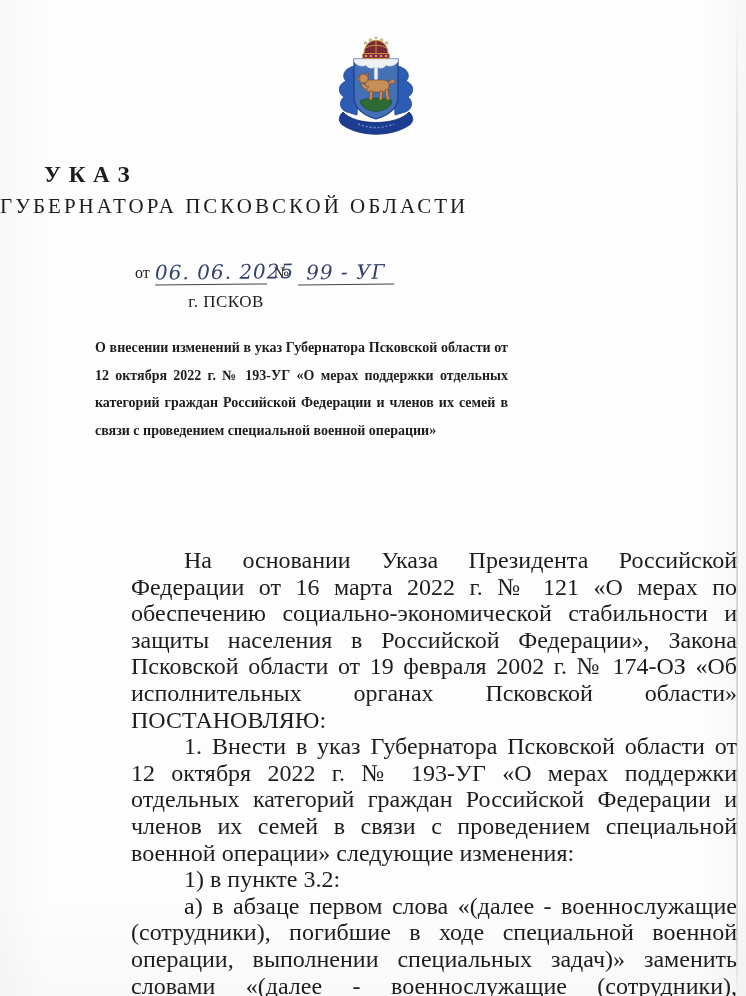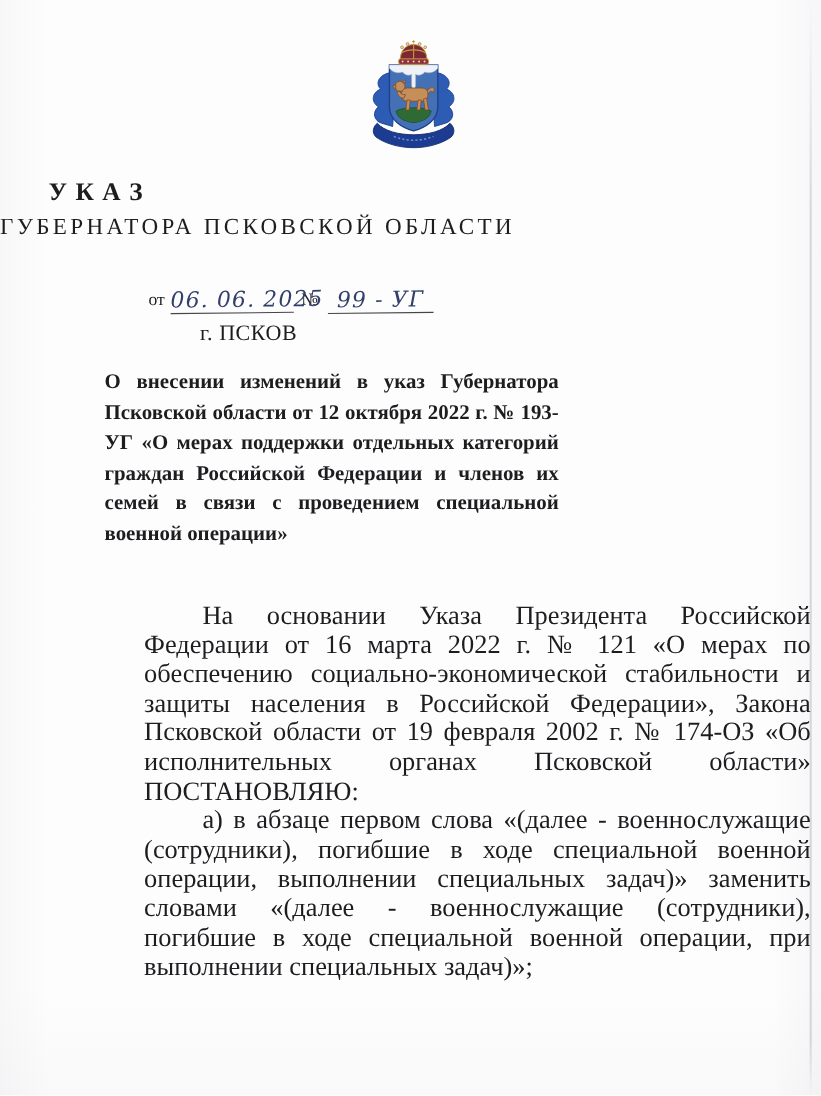--- a/index.html
+++ b/index.html
@@ -65,27 +65,27 @@
     padding-bottom: 1px;
     white-space: nowrap;
   }
   .hw-date { width: 112px; margin-left: 5px; }
   .hw-num  { width: 96px;  margin-left: 9px; }
   .lbl-no  { margin-left: 7px; }
   .city {
     position: absolute;
     left: 95px; top: 292px; width: 262px;
     text-align: center;
-    font-size: 20px;
+    font-size: 17px;
     letter-spacing: .5px;
   }
   .subject {
     position: absolute;
     left: 95px; top: 334px; width: 413px;
-    font-size: 19px;
+    font-size: 14px;
     font-weight: bold;
     line-height: 27.5px;
     text-align: justify;
   }
   .body-text {
     position: absolute;
     left: 95px; top: 547px; width: 606px;
     font-size: 24px;
     line-height: 26.6px;
     text-align: justify;
@@ -157,16 +157,18 @@
     <span class="lbl lbl-no">№</span>
     <span class="hw-slot hw-num">99 - УГ</span>
   </div>
 
   <div class="city">г. ПСКОВ</div>
 
   <div class="subject">О внесении изменений в указ Губернатора Псковской области от 12 октября 2022 г. № 193-УГ «О мерах поддержки отдельных категорий граждан Российской Федерации и членов их семей в связи с проведением специальной военной операции»</div>
 
   <div class="body-text">
     <p>На основании Указа Президента Российской Федерации от 16 марта 2022 г. № 121 «О мерах по обеспечению социально-экономической стабильности и защиты населения в Российской Федерации», Закона Псковской области от 19 февраля 2002 г. № 174-ОЗ «Об исполнительных органах Псковской области» ПОСТАНОВЛЯЮ:</p>
+    <p>1. Внести в указ Губернатора Псковской области от 12 октября 2022 г. № 193-УГ «О мерах поддержки отдельных категорий граждан Российской Федерации и членов их семей в связи с проведением специальной военной операции» следующие изменения:</p>
+    <p>1) в пункте 3.2:</p>
     <p>а) в абзаце первом слова «(далее - военнослужащие (сотрудники), погибшие в ходе специальной военной операции, выполнении специальных задач)» заменить словами «(далее - военнослужащие (сотрудники), погибшие в ходе специальной военной операции, при выполнении специальных задач)»;</p>
   </div>
 
 </div>
 
 </body></html>

